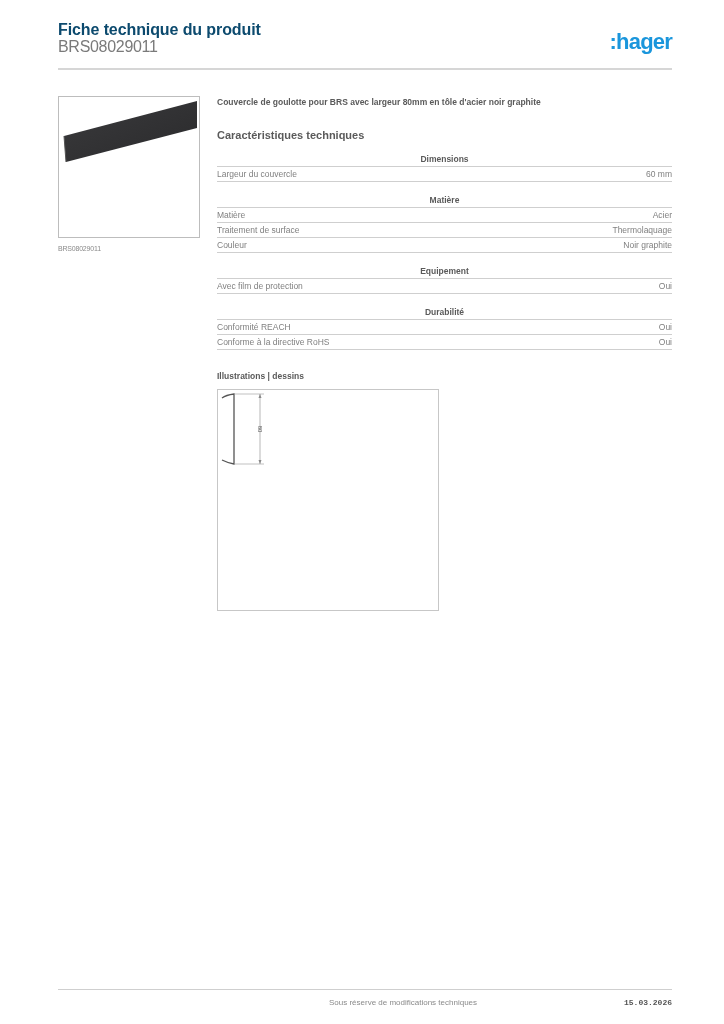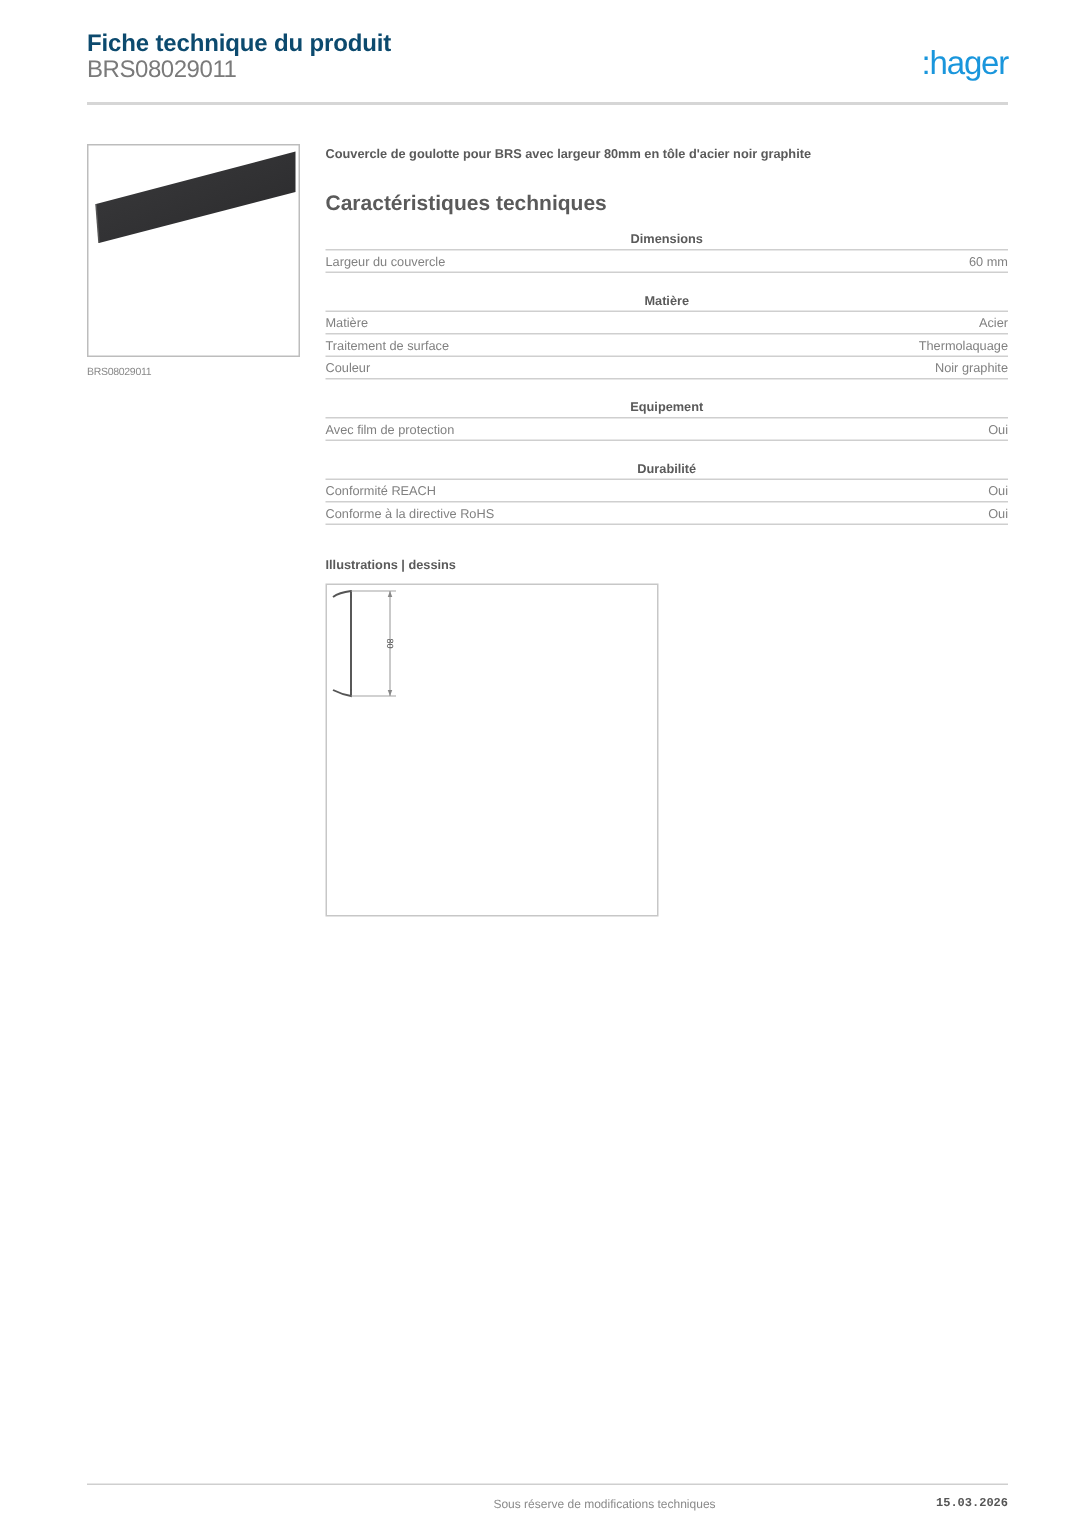--- a/index.html
+++ b/index.html
@@ -10,36 +10,36 @@
     .title {
       position: absolute; left: 58px; top: 21px;
       font-size: 16px; font-weight: bold; color: #0c4a6e; letter-spacing: -0.1px;
     }
     .subtitle {
       position: absolute; left: 58px; top: 38px;
       font-size: 16px; color: #7a7a7a; letter-spacing: -0.3px;
     }
     .logo {
       position: absolute; right: 52px; top: 29px;
-      font-size: 22px; font-weight: normal; color: #1a96dc; letter-spacing: -0.8px;
+      font-size: 22px; font-weight: bold; color: #1a96dc; letter-spacing: -0.8px;
     }
     .header-rule {
       position: absolute; left: 58px; top: 68px; width: 614px; height: 2px; background: #d6d6d6;
     }
     .product-image {
       position: absolute; left: 58px; top: 96px; width: 142px; height: 142px;
       border: 1px solid #bdbdbd; box-sizing: border-box; background: #fff;
     }
     .product-image svg { position: absolute; left: 0; top: 0; }
     .image-caption {
       position: absolute; left: 58px; top: 245px; font-size: 7px; color: #8a8a8a; letter-spacing: -0.2px;
     }
     .main { position: absolute; left: 217px; top: 96px; width: 455px; }
     .desc { font-size: 8.5px; font-weight: bold; color: #5a5a5a; height: 12px; line-height: 12px; }
-    .specs-title { margin-top: 21px; font-size: 14px; font-weight: bold; color: #5a5a5a; height: 12px; line-height: 12px; }
+    .specs-title { margin-top: 21px; font-size: 11px; font-weight: bold; color: #5a5a5a; height: 12px; line-height: 12px; }
     .group { margin-top: 12px; text-align: center; }
     .group-title {
       font-size: 8.5px; font-weight: bold; color: #5a5a5a; height: 12px; line-height: 12px;
       border-bottom: 1px solid #cfcfcf; padding-bottom: 1px;
     }
     .row {
       display: flex; justify-content: space-between; font-size: 8.5px; color: #808080;
       height: 14px; line-height: 14px; border-bottom: 1px solid #cfcfcf;
     }
     .illus-title { margin-top: 20px; font-size: 8.5px; font-weight: bold; color: #5a5a5a; height: 12px; line-height: 12px; }

